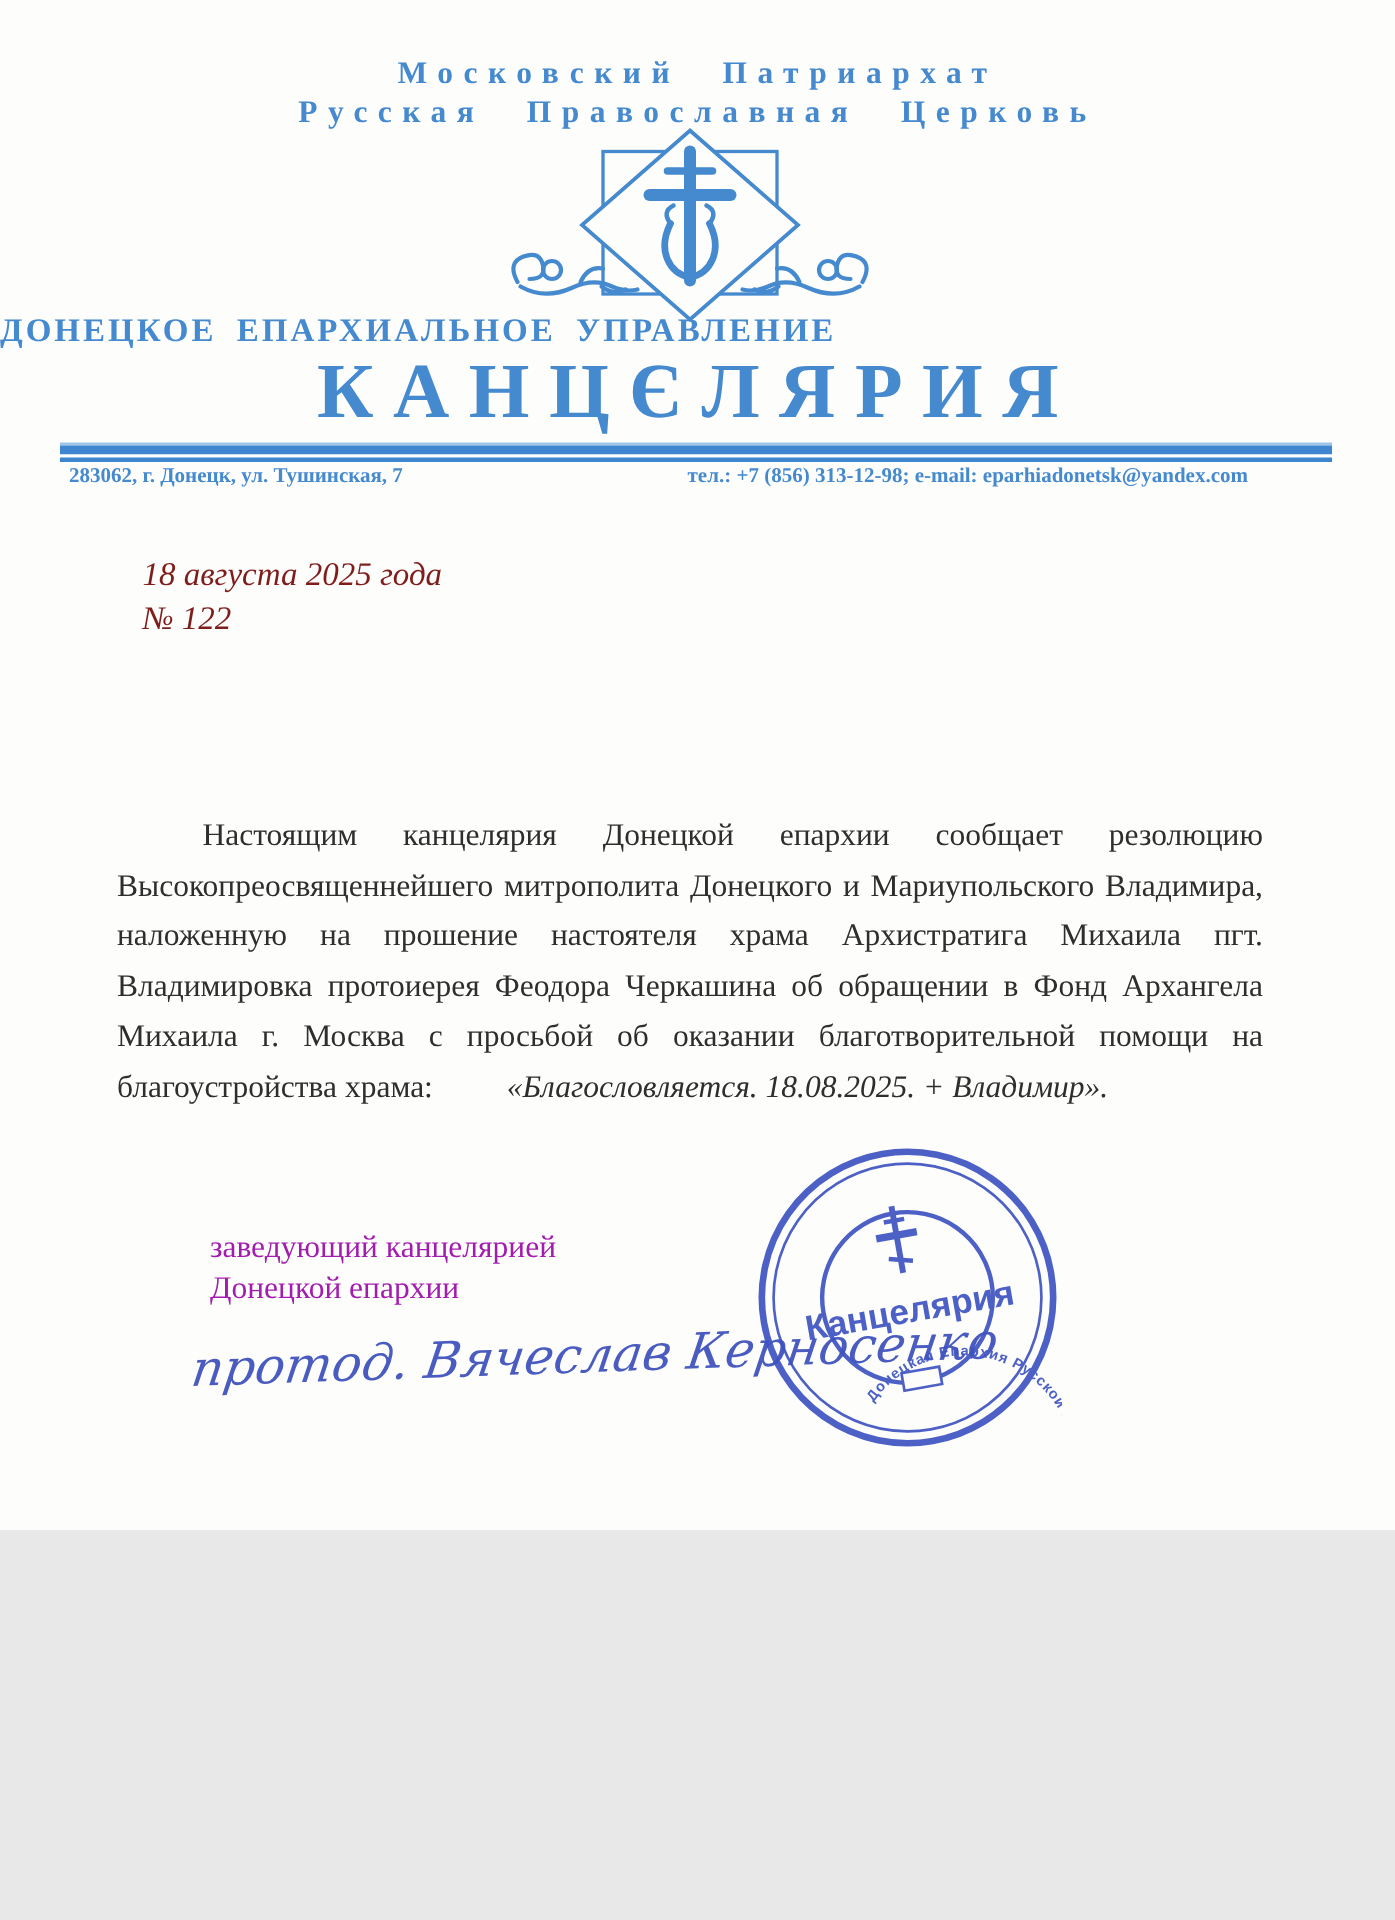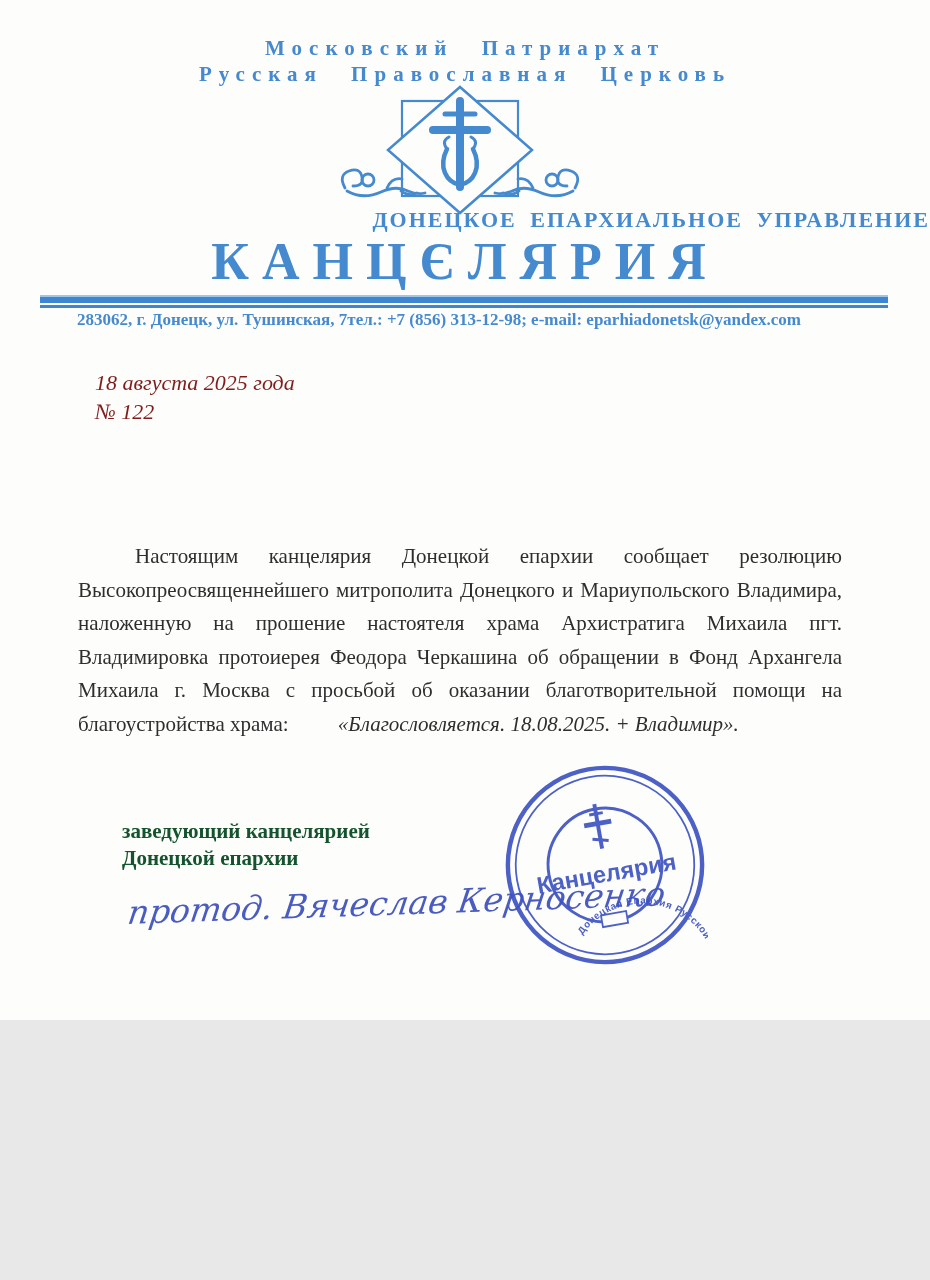--- a/index.html
+++ b/index.html
@@ -18,59 +18,59 @@
     font-weight:bold;
     font-size:21px;
     letter-spacing:7px;
     word-spacing:16px;
   }
   .lh-line1{top:36px;}
   .lh-line2{top:62px;}
   .emblem{position:absolute;left:335px;top:85px;}
   .dept{
     position:absolute;left:0;top:207px;width:100%;
-    text-align:right;color:#4589cf;font-weight:bold;
+    text-align:left;color:#4589cf;font-weight:bold;
     font-size:22px;letter-spacing:2px;word-spacing:6px;
   }
   .office{
     position:absolute;left:0;top:232px;width:100%;
     text-align:center;color:#4589cf;font-weight:bold;
     font-size:52px;letter-spacing:13px;
   }
   .rule{position:absolute;left:40px;top:295px;width:848px;}
   .rule .r1{height:2px;background:#9fc5e8;}
   .rule .r2{height:6px;background:#3e86cf;}
   .rule .r3{height:2px;background:#fdfdfb;}
   .rule .r4{height:3px;background:#3e86cf;}
   .addr-row{
     position:absolute;left:46px;top:310px;width:786px;
-    display:flex;justify-content:center;
-    color:#4589cf;font-weight:bold;font-size:17px;
+    display:flex;justify-content:space-between;
+    color:#4589cf;font-weight:bold;font-size:14px;
     font-family:"Liberation Serif", serif;
   }
   
   .ref{
     position:absolute;left:95px;top:368px;
     font-style:italic;font-size:22px;color:#7f1d1d;
     line-height:29px;
   }
   
   .body-par{
     position:absolute;left:78px;top:540px;width:764px;
     font-size:21px;color:#2e2e2e;
     line-height:33.5px;
     text-align:justify;
     text-indent:57px;
     margin:0;
   }
   .body-par i{font-style:italic;margin-left:44px;}
   
   .sig-block{
-    position:absolute;left:122px;top:818px;
-    font-weight:bold;font-size:21px;color:#14532d;
+    position:absolute;left:140px;top:818px;
+    font-weight:normal;font-size:21px;color:#a21caf;
     line-height:27px;
   }
   .handwriting{
     position:absolute;left:128px;top:886px;width:400px;
     font-family:"DejaVu Serif", serif;
     font-style:italic;
     color:#4b5cc0;
     font-size:33px;
     transform:rotate(-2deg) skewX(-10deg);
     white-space:nowrap;

